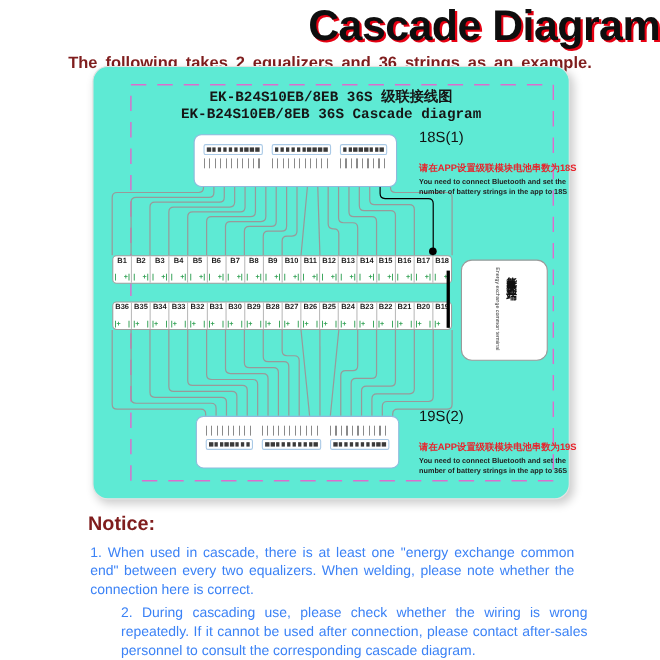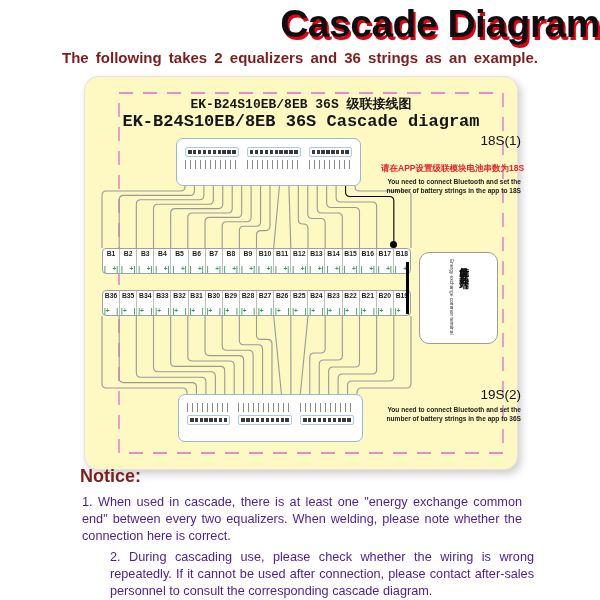--- a/index.html
+++ b/index.html
@@ -12,29 +12,29 @@
     position:absolute;top:2px;left:0;width:600px;text-align:right;
     font-size:39px;font-weight:800;color:#0e0e0e;letter-spacing:-0.5px;
     text-shadow:2px 2.5px 0 #e60012;
   }
   .page-subtitle{
     position:absolute;top:49px;left:0;width:600px;text-align:center;
     font-size:15px;font-weight:600;color:#7f1d1d;word-spacing:3px;
   }
   
   .card{
-    position:absolute;left:84px;top:76px;width:432px;height:392px;
-    background:#fef9c3;border:1px solid #e3e3e3;border-radius:14px;
+    position:absolute;left:84px;top:60px;width:432px;height:392px;
+    background:#5eead4;border:1px solid #e3e3e3;border-radius:14px;
     box-shadow:3px 4px 9px rgba(0,0,0,0.20);
   }
   .card svg.overlay{position:absolute;left:0;top:0;z-index:0;}
   .hdr{position:absolute;left:0;width:432px;text-align:center;z-index:1;
     font-family:"Liberation Mono", monospace;font-weight:700;color:#161616;}
   .hdr.cn{top:18px;font-size:13px;}
-  .hdr.en{top:35px;font-size:17px;}
+  .hdr.en{top:35px;font-size:13px;}
   
   .conn{
     position:absolute;z-index:1;background:#fff;
     border:1.3px solid #8fb9dd;border-radius:7px;
     display:flex;gap:8px;padding:8px 8px 0;box-sizing:border-box;
   }
   .conn.top{left:91px;top:61px;width:185px;height:48px;}
   .conn.bottom{left:93px;top:317px;width:185px;height:48px;}
   .conn-group{display:flex;flex-direction:column;min-width:0;}
   .slot{border:1px solid #a9c9e6;border-radius:2px;height:8px;
@@ -68,31 +68,31 @@
   }
   .energy .en{writing-mode:vertical-rl;font-size:4.8px;color:#333;line-height:1;}
   .energy .cn{writing-mode:vertical-rl;text-orientation:upright;
     font-size:9.5px;font-weight:700;color:#101010;letter-spacing:2px;line-height:1;}
   
   .jdot{position:absolute;left:305px;top:164px;width:7px;height:7px;
     border-radius:50%;background:#000;z-index:3;}
   .jbar{position:absolute;left:321px;top:185px;width:3px;height:52px;
     background:#000;z-index:3;}
   
-  .mod{position:absolute;left:296px;width:140px;text-align:right;z-index:1;}
+  .mod{position:absolute;left:296px;width:140px;text-align:left;z-index:1;}
   .mod.m1{top:56px;}
   .mod.m2{top:310px;}
   .mlabel{font-size:13.5px;font-weight:500;color:#111;line-height:1.2;}
   .mcn{font-size:8.5px;font-weight:700;color:#e8232b;white-space:nowrap;margin-top:14px;}
   .men{font-size:6.6px;font-weight:700;color:#222;line-height:1.35;margin-top:3px;}
   
   .notice-heading{position:absolute;left:80px;top:466px;
     font-size:18px;font-weight:700;color:#7f1d1d;}
   .notice-p{position:absolute;left:82px;width:440px;
-    font-size:12.7px;font-weight:500;color:#4c1d95;line-height:17px;
+    font-size:12.7px;font-weight:500;color:#3b82f6;line-height:17px;
     text-align:justify;}
   .notice-p.p1{top:494px;}
   .notice-p.p2{top:549px;width:424px;margin-left:28px;}
 </style>
 </head>
 <body>
 
 <div class="page-title">Cascade Diagram</div>
 <div class="page-subtitle">The following takes 2 equalizers and 36 strings as an example.</div>
 
@@ -502,20 +502,21 @@
     <div class="mlabel">18S(1)</div>
     <div class="mcn">请在APP设置级联模块电池串数为18S</div>
     <div class="men">
       <div>You need to connect Bluetooth and set the</div>
       <div>number of battery strings in the app to 18S</div>
     </div>
   </div>
 
   <div class="mod m2">
     <div class="mlabel">19S(2)</div>
+    <div class="mcn">请在APP设置级联模块电池串数为19S</div>
     <div class="men">
       <div>You need to connect Bluetooth and set the</div>
       <div>number of battery strings in the app to 36S</div>
     </div>
   </div>
 </div>
 
 <div class="notice-heading">Notice:</div>
 <div class="notice-p p1">1. When used in cascade, there is at least one "energy exchange common end" between every two equalizers. When welding, please note whether the connection here is correct.</div>
 <div class="notice-p p2">2. During cascading use, please check whether the wiring is wrong repeatedly. If it cannot be used after connection, please contact after-sales personnel to consult the corresponding cascade diagram.</div>

